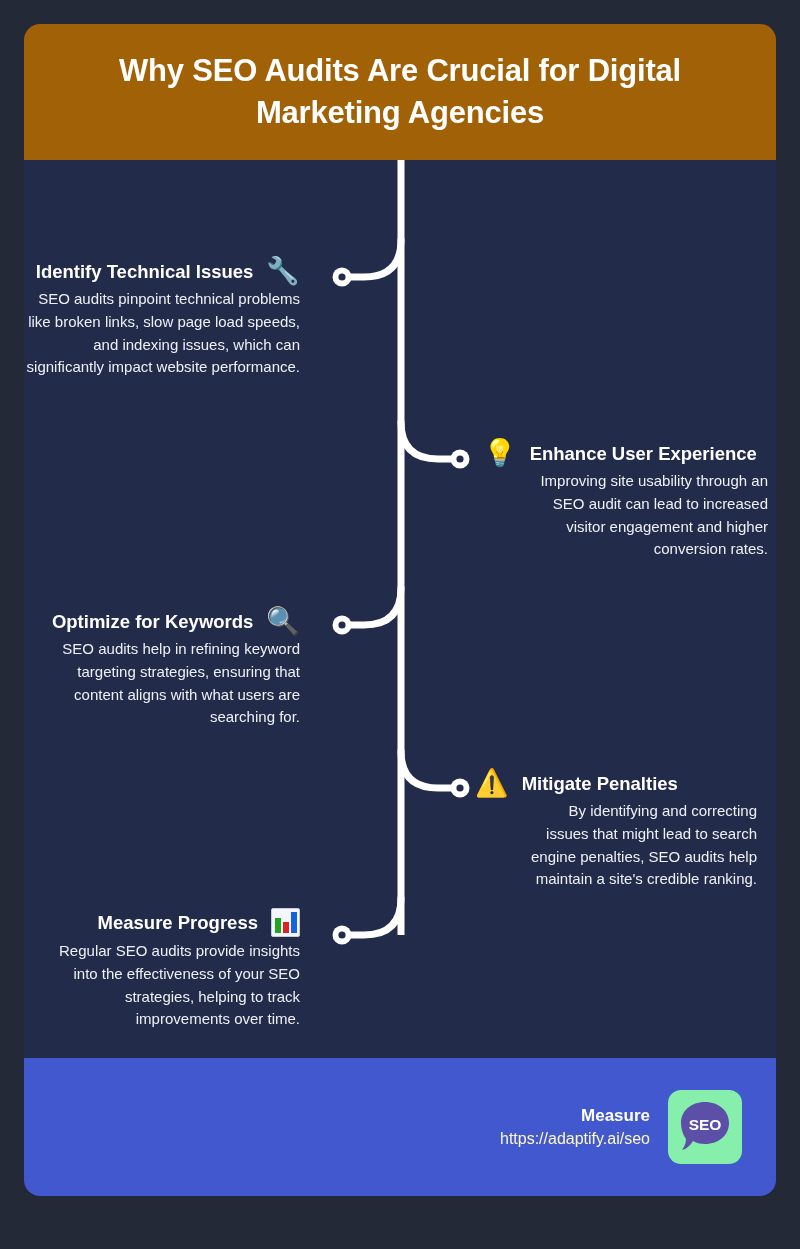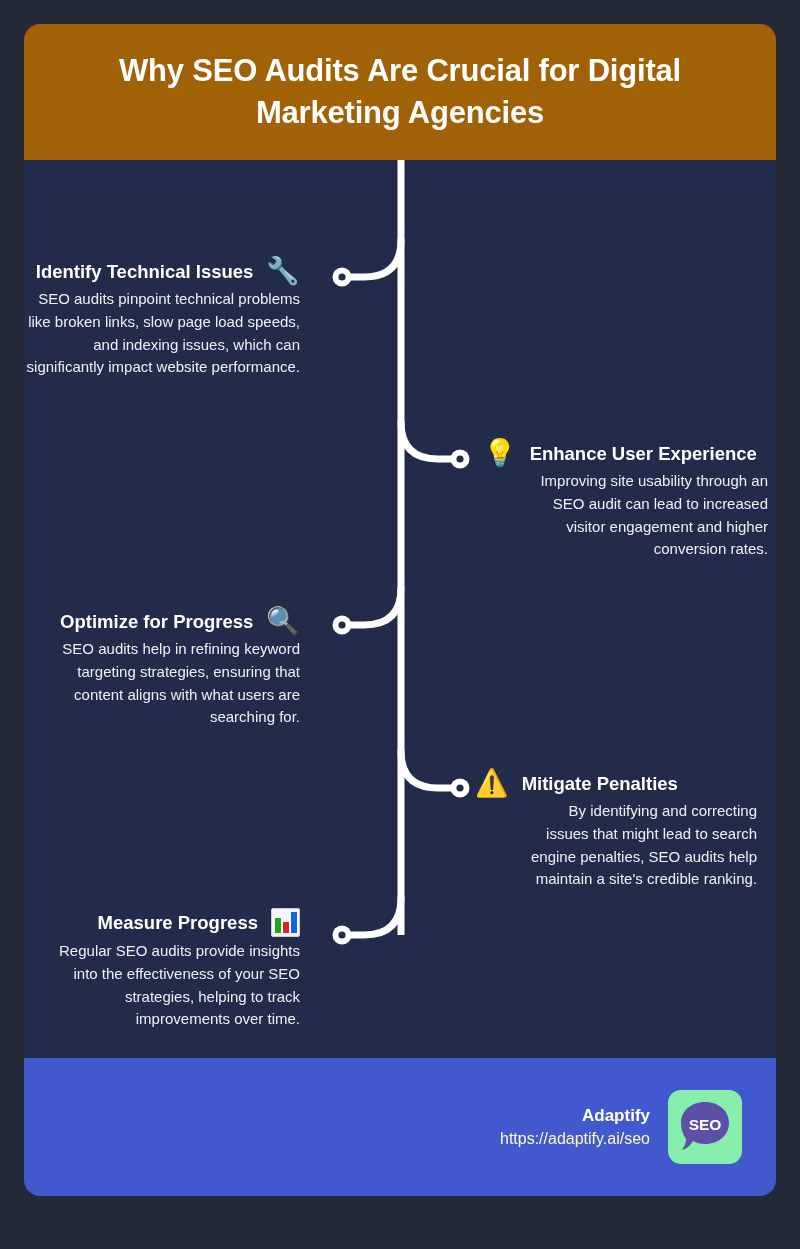--- a/index.html
+++ b/index.html
@@ -157,21 +157,21 @@
   <div class="item left-text" id="item-2">
     <div class="head">
       <span class="emoji-icon">💡</span>
       <span class="item-title">Enhance User Experience</span>
     </div>
     <div class="item-desc" style="padding-left:42px;">Improving site usability through an SEO audit can lead to increased visitor engagement and higher conversion rates.</div>
   </div>
 
   <div class="item right-text" id="item-3">
     <div class="head">
-      <span class="item-title">Optimize for Progress</span>
+      <span class="item-title">Optimize for Keywords</span>
       <span class="emoji-icon">🔍</span>
     </div>
     <div class="item-desc">SEO audits help in refining keyword targeting strategies, ensuring that content aligns with what users are searching for.</div>
   </div>
 
   <div class="item left-text" id="item-4">
     <div class="head">
       <span class="emoji-icon">⚠️</span>
       <span class="item-title">Mitigate Penalties</span>
     </div>
@@ -185,21 +185,21 @@
         <i class="b1"></i>
           <i class="b2"></i>
           <i class="b3"></i>
       </span>
     </div>
     <div class="item-desc">Regular SEO audits provide insights into the effectiveness of your SEO strategies, helping to track improvements over time.</div>
   </div>
 
   <div class="footer">
     <div class="footer-text">
-      <div class="footer-brand">Adaptify</div>
+      <div class="footer-brand">Measure</div>
       <div class="footer-url">https://adaptify.ai/seo</div>
     </div>
     <div class="logo-box">
       <svg width="58" height="58" viewBox="0 0 58 58">
         <path d="M29,4 C43,4 53,13 53,25 C53,37 43,46 29,46 C24,46 20,45 17,43
                  C14,48 10,51 6,52 C9,48 10,44 10,41 C7,37 5,31 5,25 C5,13 15,4 29,4 Z" fill="#5b4fa8"></path>
         <text x="29" y="31.5" text-anchor="middle" font-family="Liberation Sans, sans-serif" font-size="15.5" font-weight="bold" fill="#ffffff">SEO</text>
       </svg>
     </div>
   </div>

